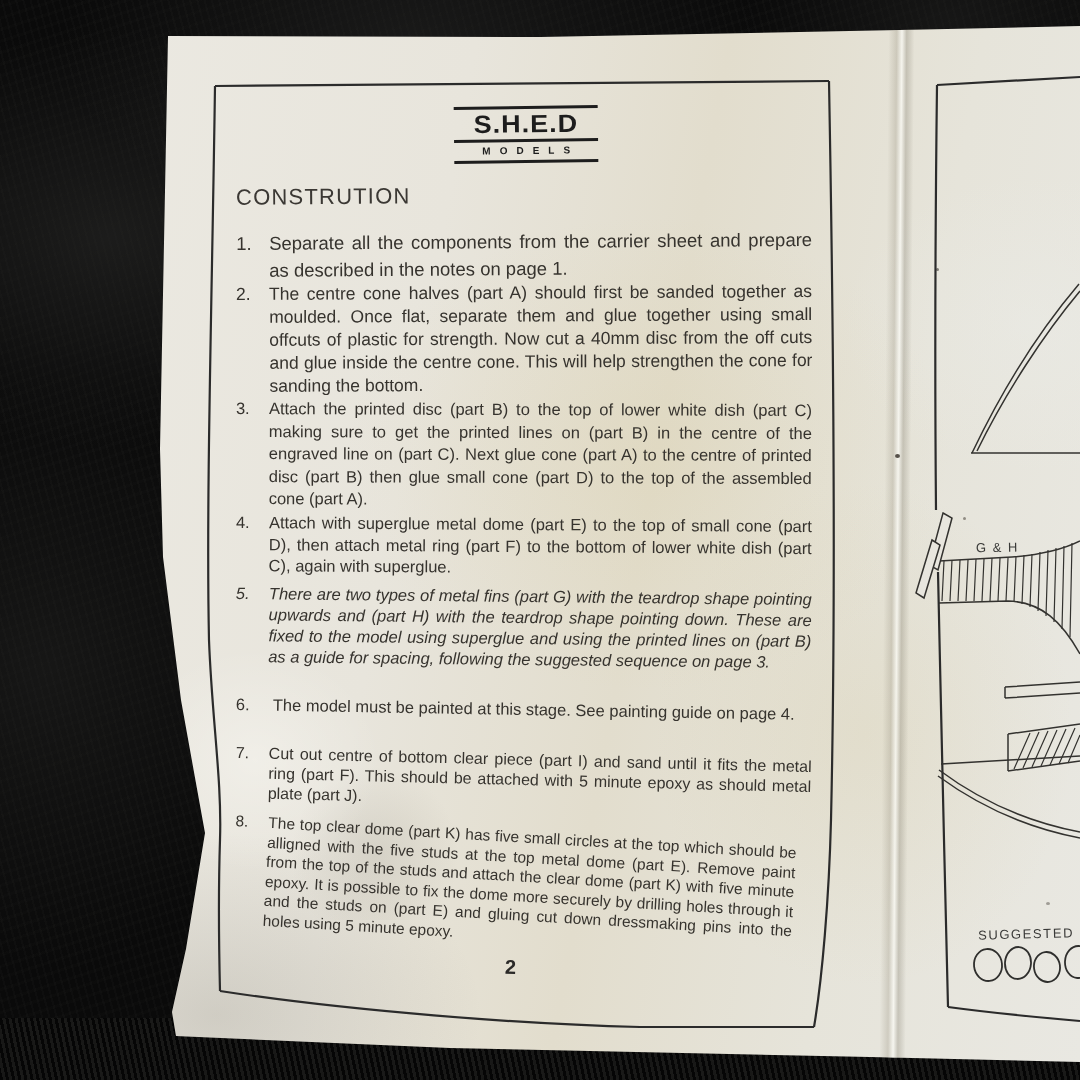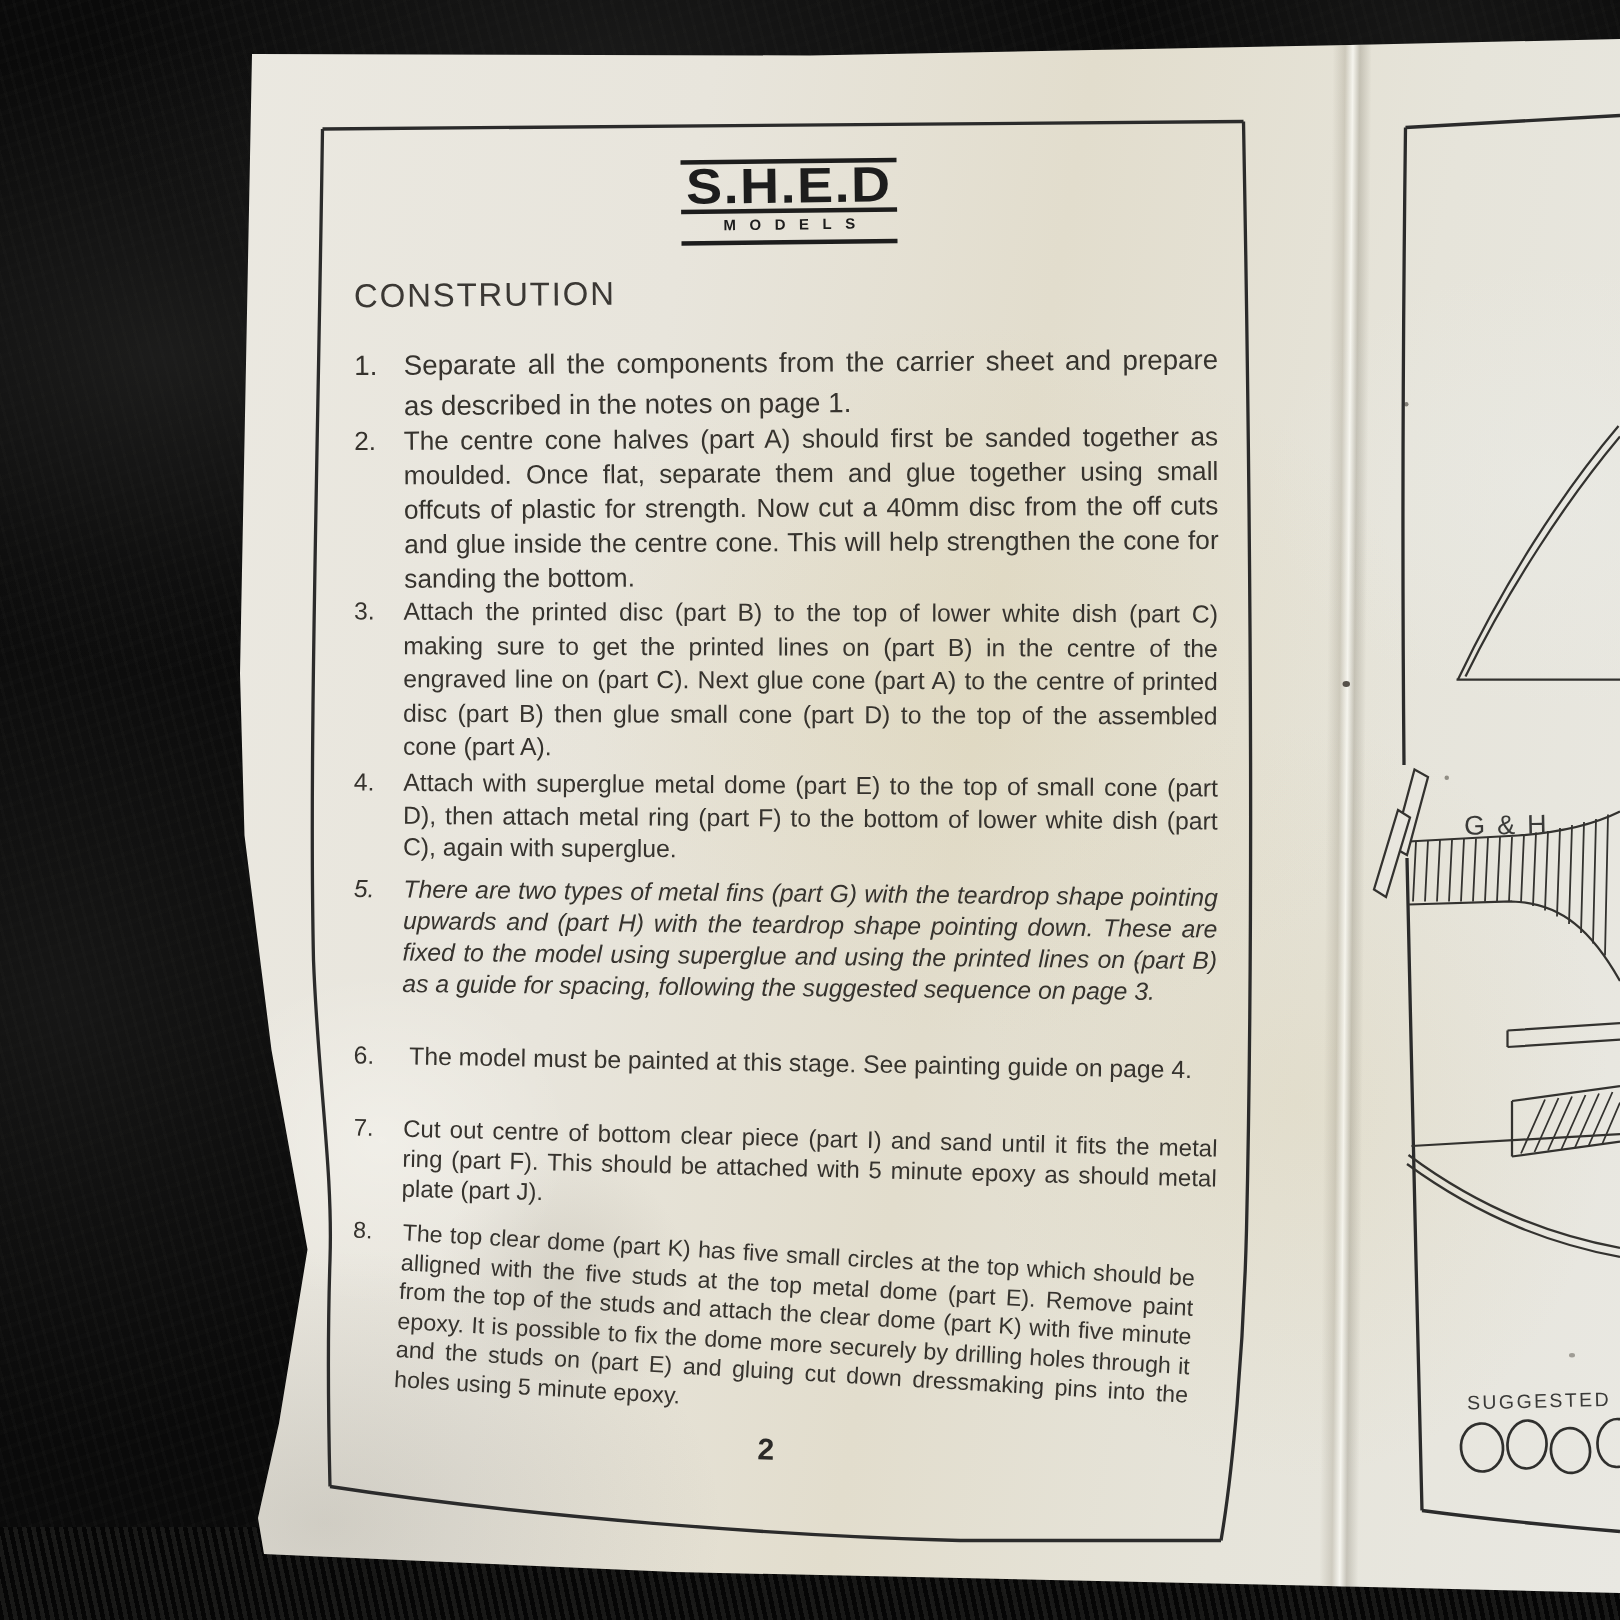--- a/index.html
+++ b/index.html
@@ -36,37 +36,37 @@
   .s2{left:936px;top:268px;width:3px;height:3px;opacity:.7;}
   .s3{left:963px;top:517px;width:3px;height:3px;opacity:.6;}
   .s4{left:757px;top:641px;width:2px;height:2px;opacity:.6;}
   .s5{left:1046px;top:902px;width:4px;height:3px;opacity:.5;}
 
   svg.frame{position:absolute;left:0;top:0;}
 
   .txt-layer{position:absolute;left:0;top:0;width:1080px;height:1080px;color:#36332e;}
   .logo{position:absolute;left:454px;top:106px;width:144px;transform:rotate(-0.7deg);text-align:center;color:#1d1d1d;}
   .logo .rule{height:3px;background:#1d1d1d;margin:0;}
-  .logo-title{font-size:36px;font-weight:800;letter-spacing:1px;line-height:30px;transform:scaleY(0.92);margin:0;}
+  .logo-title{font-size:27px;font-weight:800;letter-spacing:1px;line-height:30px;transform:scaleY(0.92);margin:0;}
   .logo-sub{font-size:10px;font-weight:700;letter-spacing:9px;padding-left:9px;line-height:15px;margin:1px 0 2px 0;}
   .heading{position:absolute;left:236px;top:184px;font-size:22px;letter-spacing:1.2px;color:#3b3834;transform:rotate(-0.5deg);}
   .item{position:absolute;left:236px;width:576px;text-align:justify;transform-origin:left top;}
   .item .num{position:absolute;left:0;top:0;}
   .item .txt{display:block;padding-left:33px;}
   .i1{top:230px;font-size:18.5px;line-height:27px;transform:rotate(-0.4deg);}
   .i2{top:283px;font-size:17.5px;line-height:23px;transform:rotate(-0.3deg);}
   .i3{top:397px;font-size:16.5px;line-height:22.5px;transform:rotate(0.2deg);}
   .i4{top:512px;font-size:16.5px;line-height:21.5px;transform:rotate(0.4deg);}
   .i5{top:583px;font-size:16.5px;line-height:21px;font-style:italic;transform:rotate(0.6deg);}
   .i6{top:694px;font-size:16.5px;line-height:20.5px;transform:rotate(1deg);}
   .i6 .txt{padding-left:37px;}
   .i7{top:743px;font-size:16px;line-height:20px;font-weight:500;transform:rotate(1.4deg);}
   .i8{top:811px;width:562px;font-size:15.5px;line-height:19.5px;transform:rotate(3.3deg);}
   .pagenum{position:absolute;left:505px;top:956px;font-size:20px;font-weight:700;color:#2b2a28;transform:rotate(1.5deg);}
-  .gh-label{position:absolute;left:976px;top:540px;font-size:18px;letter-spacing:1.5px;color:#3a3a38;transform:rotate(-1deg);}
+  .gh-label{position:absolute;left:976px;top:540px;font-size:13px;letter-spacing:1.5px;color:#3a3a38;transform:rotate(-1deg);}
   .fin-label{position:absolute;left:978px;top:926px;font-size:13px;letter-spacing:1.6px;color:#3a3a38;white-space:nowrap;transform:rotate(-1.5deg);}
 </style>
 </head>
 <body>
 
 <div class="scene">
   <div class="fabric-weave"></div>
   <div class="fabric-bottom"></div>
 
   <div class="paper">

